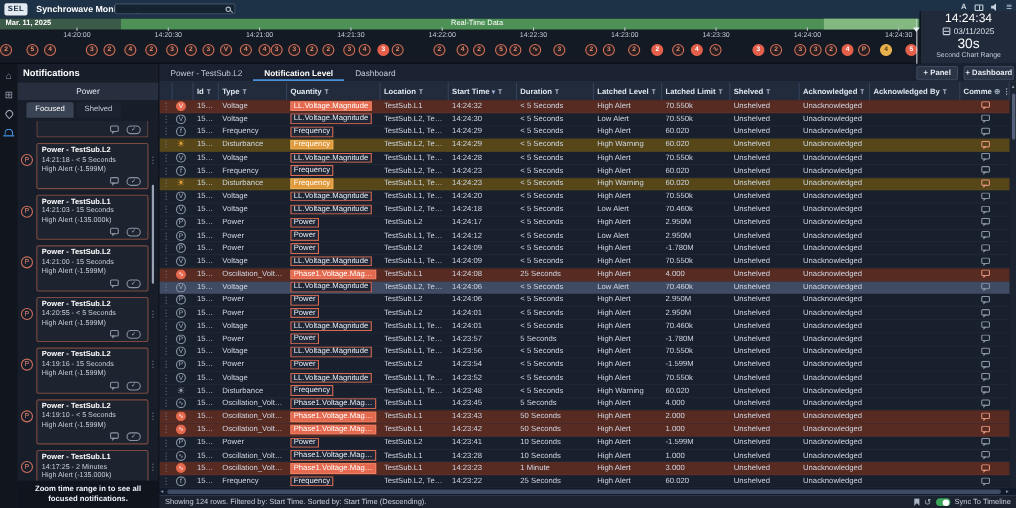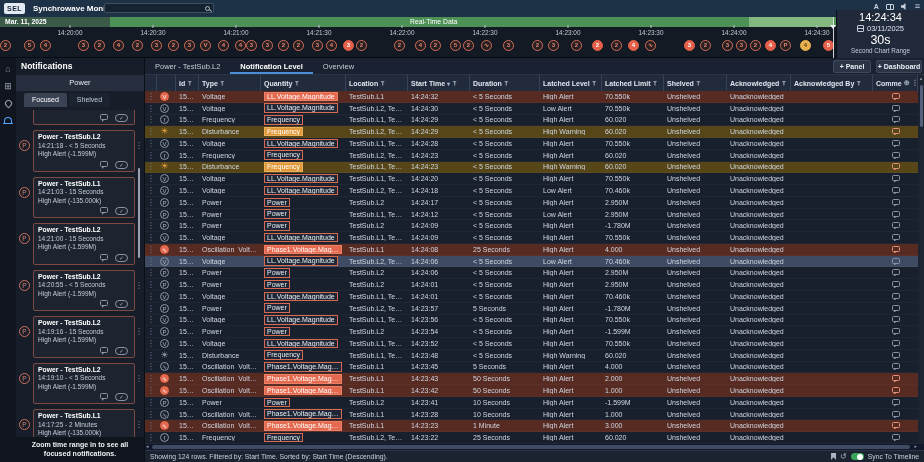--- a/index.html
+++ b/index.html
@@ -366,21 +366,21 @@
         </div>
       </div>
     <div id="nscroll"></div>
     <div id="nfooter">Zoom time range in to see all focused notifications.</div>
   </div>
 
   <div id="main">
     <div id="maintabs">
         <div class="mtab">Power - TestSub.L2</div>
         <div class="mtab active">Notification Level</div>
-        <div class="mtab">Overview</div>
+        <div class="mtab">Dashboard</div>
       </div>
     <div class="btn" id="panelbtn" style="left:688px;width:38px;justify-content:center">+ Panel</div>
     <div class="btn" id="dashbtn" style="left:731px;width:46px;justify-content:center">+ Dashboard</div>
     <div id="thead" style="grid-template-columns: 12px 19px 23px 62px 85px 62px 62px 70px 62px 62px 63px 64px 82px 45px;">
         <div class="hcell"></div>
         <div class="hcell"></div>
         <div class="hcell">
           <span>Id</span>
           <span class="funnel"></span>
         </div>

